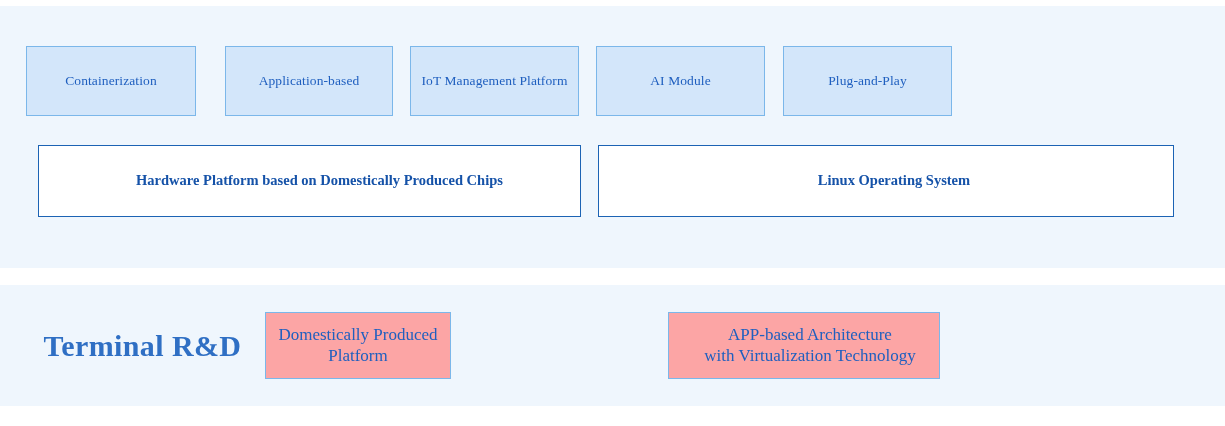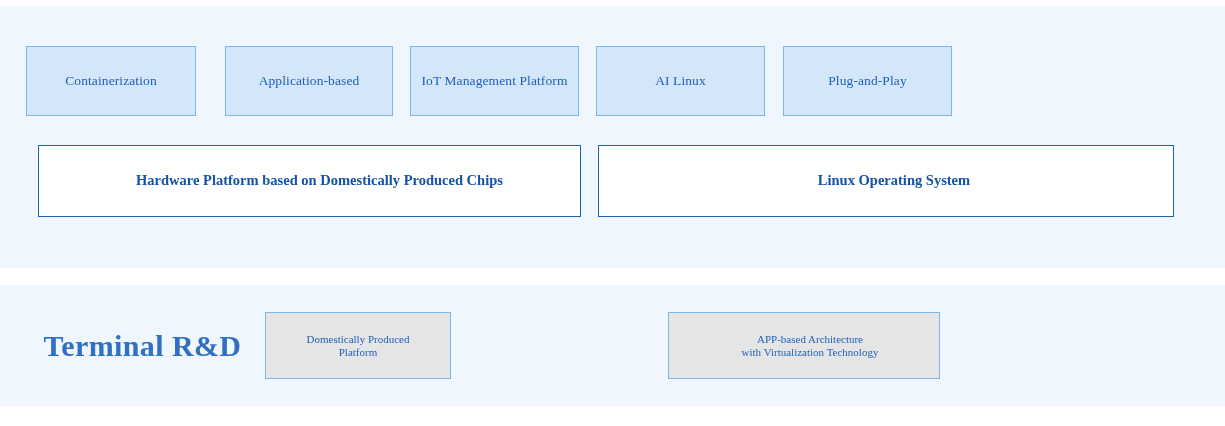--- a/index.html
+++ b/index.html
@@ -53,23 +53,23 @@
   .platform {
     background: #ffffff;
     border: 1.6px solid #1c63b4;
     font-size: 14.5px;
     font-weight: bold;
     color: #1552a8;
   }
 
   
   .chip {
-    background: #e5e5e5;
+    background: #fca5a5;
     border: 1px solid #7bb7ea;
-    font-size: 11px;
+    font-size: 17px;
   }
 
   
   .section-title {
     position: absolute;
     display: flex;
     align-items: center;
     justify-content: center;
     color: #2f6fc4;
     font-size: 30px;
@@ -94,21 +94,21 @@
 
   <div class="node tile" style="left:410px; top:46px; width:169px; height:70px;">
     <span>IoT Management Platform</span>
   </div>
 
   <div class="node tile" style="left:225px; top:46px; width:168px; height:70px;">
     <span>Application-based</span>
   </div>
 
   <div class="node tile" style="left:596px; top:46px; width:169px; height:70px;">
-    <span>AI Linux</span>
+    <span>AI Module</span>
   </div>
 
   <div class="node tile" style="left:783px; top:46px; width:169px; height:70px;">
     <span>Plug-and-Play</span>
   </div>
 
 
   <div class="node platform" style="left:38px;  top:145px; width:543px; height:72px;padding-left:20px;">
     <span>Hardware Platform based on Domestically Produced Chips</span>
   </div>

